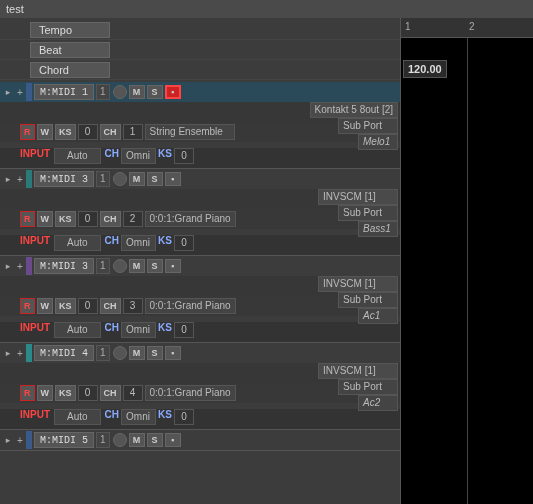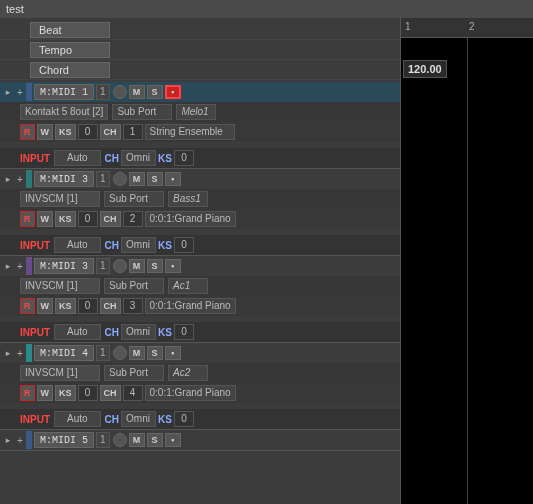--- a/index.html
+++ b/index.html
@@ -145,23 +145,24 @@
       background: #cc2222;
       border: 2px solid #ff4444;
     }
     .btn-rect.letter {
       font-size: 9px;
       color: #ccc;
     }
     .sub-row {
       height: 20px;
       display: flex;
-      align-items: center;
+      align-items: flex-end;
       padding: 0 2px 0 20px;
       background: #373737;
+      flex-direction: column;
     }
     .sub-name {
       background: #4a4a4a;
       border: 1px solid #555;
       color: #bbb;
       font-size: 10px;
       padding: 1px 4px;
       height: 16px;
       min-width: 80px;
       flex-shrink: 0;
@@ -232,21 +233,21 @@
       flex-shrink: 0;
       margin-right: 2px;
     }
     .spacer-row {
       height: 6px;
       background: #3c3c3c;
     }
     .input-row {
       height: 20px;
       display: flex;
-      align-items: center;
+      align-items: flex-start;
       padding: 0 4px 0 20px;
       background: #333;
     }
     .input-label {
       color: #ff4444;
       font-size: 10px;
       font-weight: bold;
       margin-right: 4px;
       flex-shrink: 0;
     }
@@ -356,24 +357,24 @@
 <div class="title-bar">
   <span>test</span>
 </div>
 
 <div class="main-layout">
 
   <div class="left-panel">
 
     <div class="static-tracks">
       <div class="static-track">
+        <span class="static-track-label">Tempo</span>
+      </div>
+      <div class="static-track">
         <span class="static-track-label">Beat</span>
-      </div>
-      <div class="static-track">
-        <span class="static-track-label">Tempo</span>
       </div>
       <div class="static-track">
         <span class="static-track-label">Chord</span>
       </div>
     </div>
 
     <div class="track-group highlighted">
       <div class="track-row">
         <span class="track-expand">▸</span>
         <span class="plus-btn">+</span>

